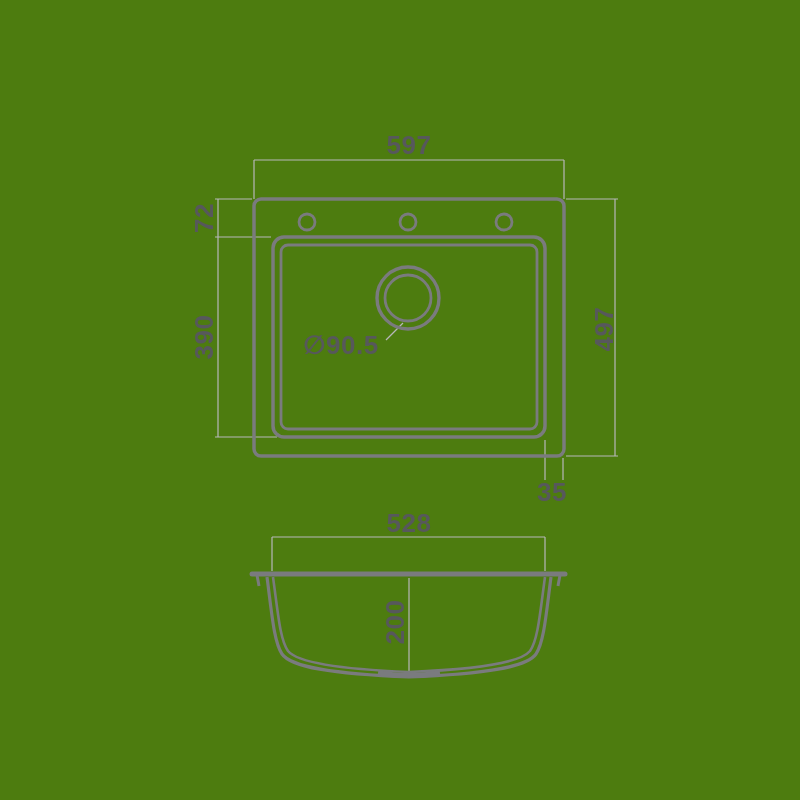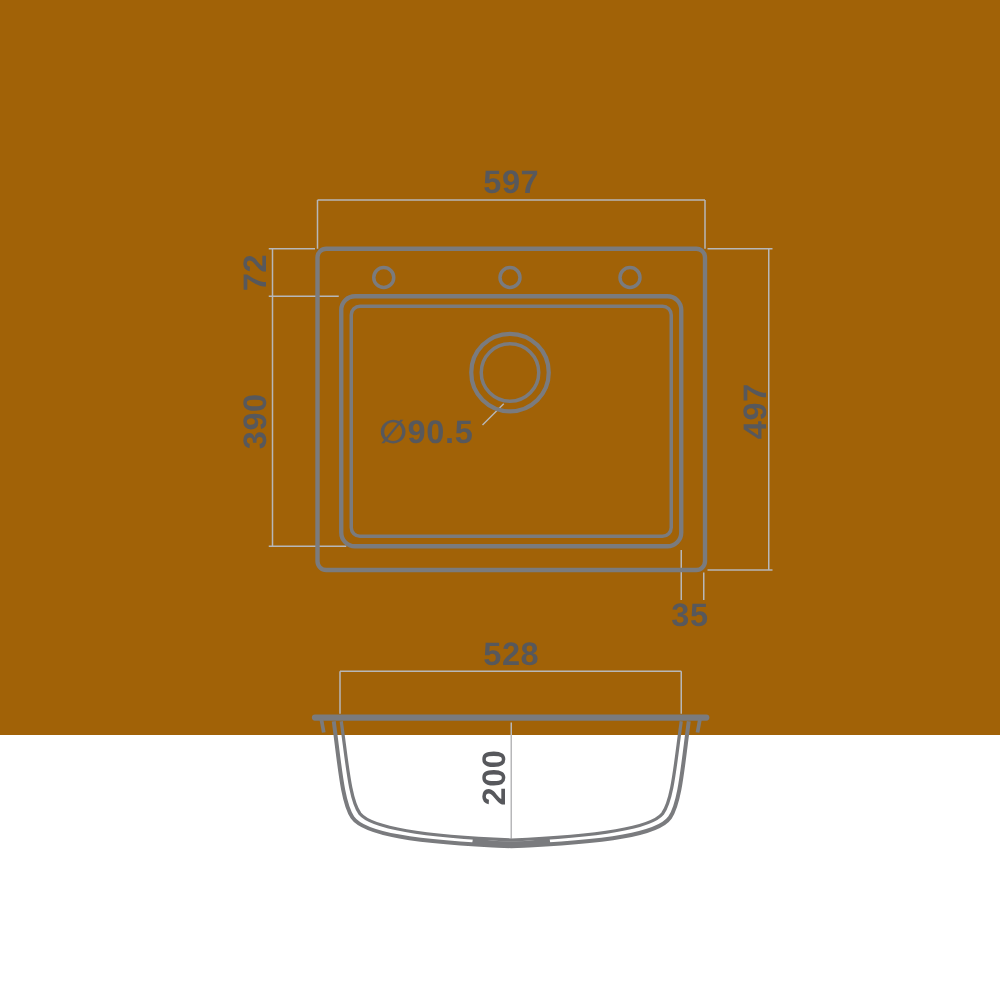--- a/index.html
+++ b/index.html
@@ -5,23 +5,23 @@
   html, body {
     margin: 0;
     padding: 0;
     background: #ffffff;
     width: 800px;
     height: 800px;
     overflow: hidden;
   }
   .canvas {
     width: 800px;
-    height: 588px;
+    height: 800px;
     position: relative;
-    background: #a16207;
+    background: #4d7c0f;
   }
   svg { display: block; }
   .outline-group path,
   .outline-group rect,
   .outline-group circle {
     fill: none;
   }
   .dim-group path {
     fill: none;
     stroke-width: 1.2;

